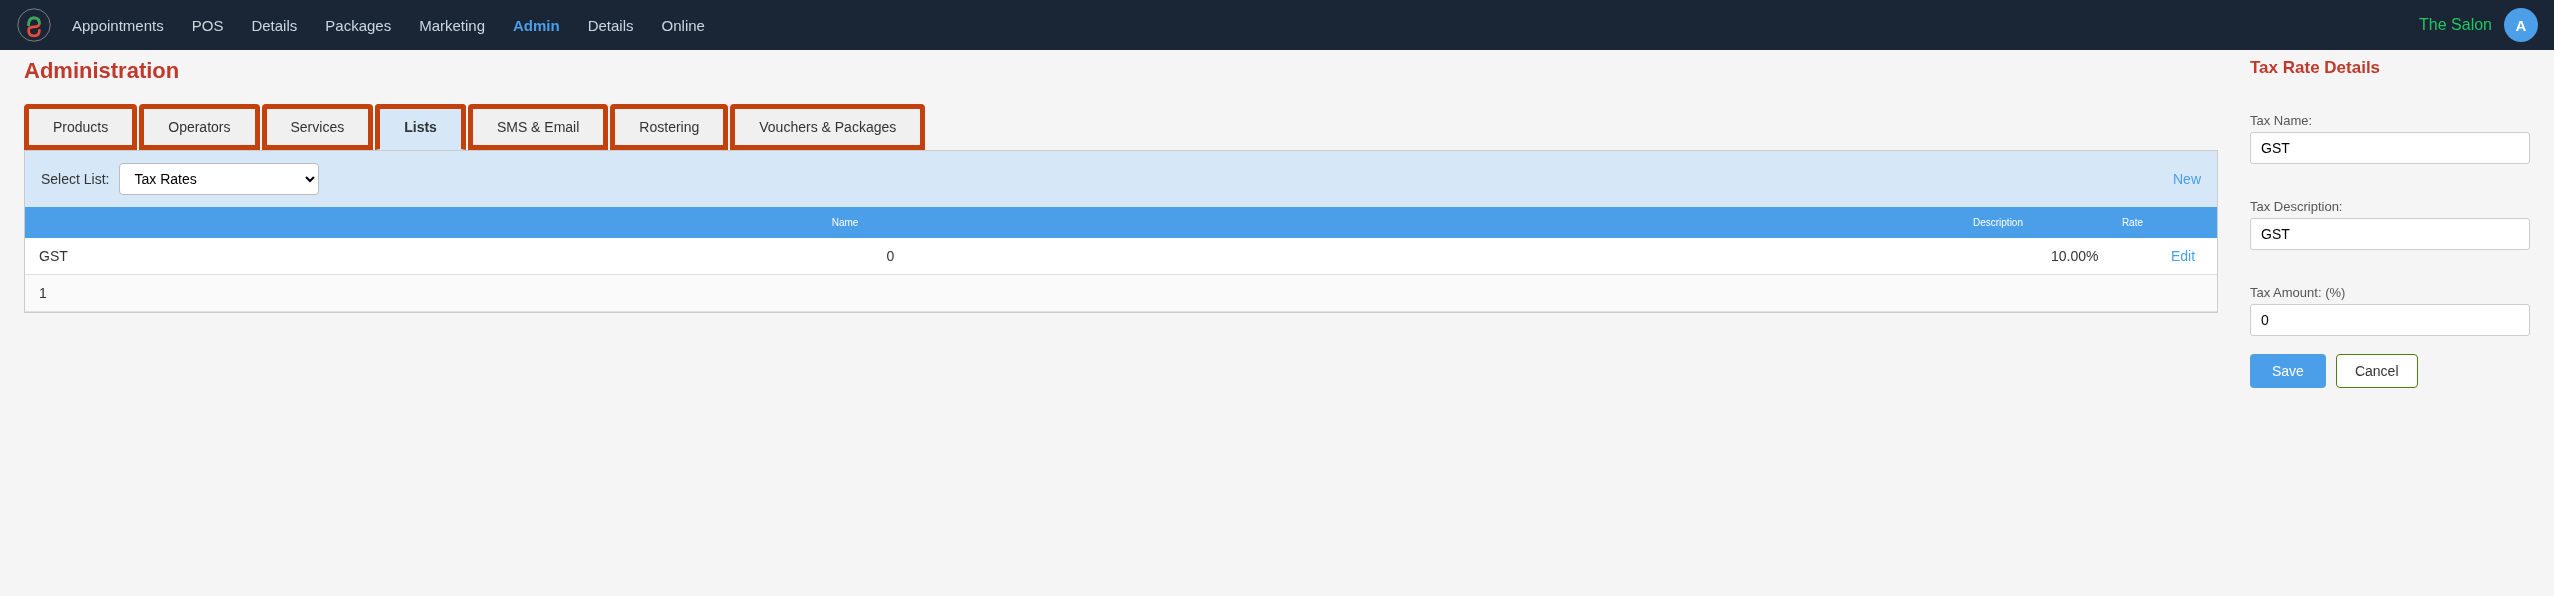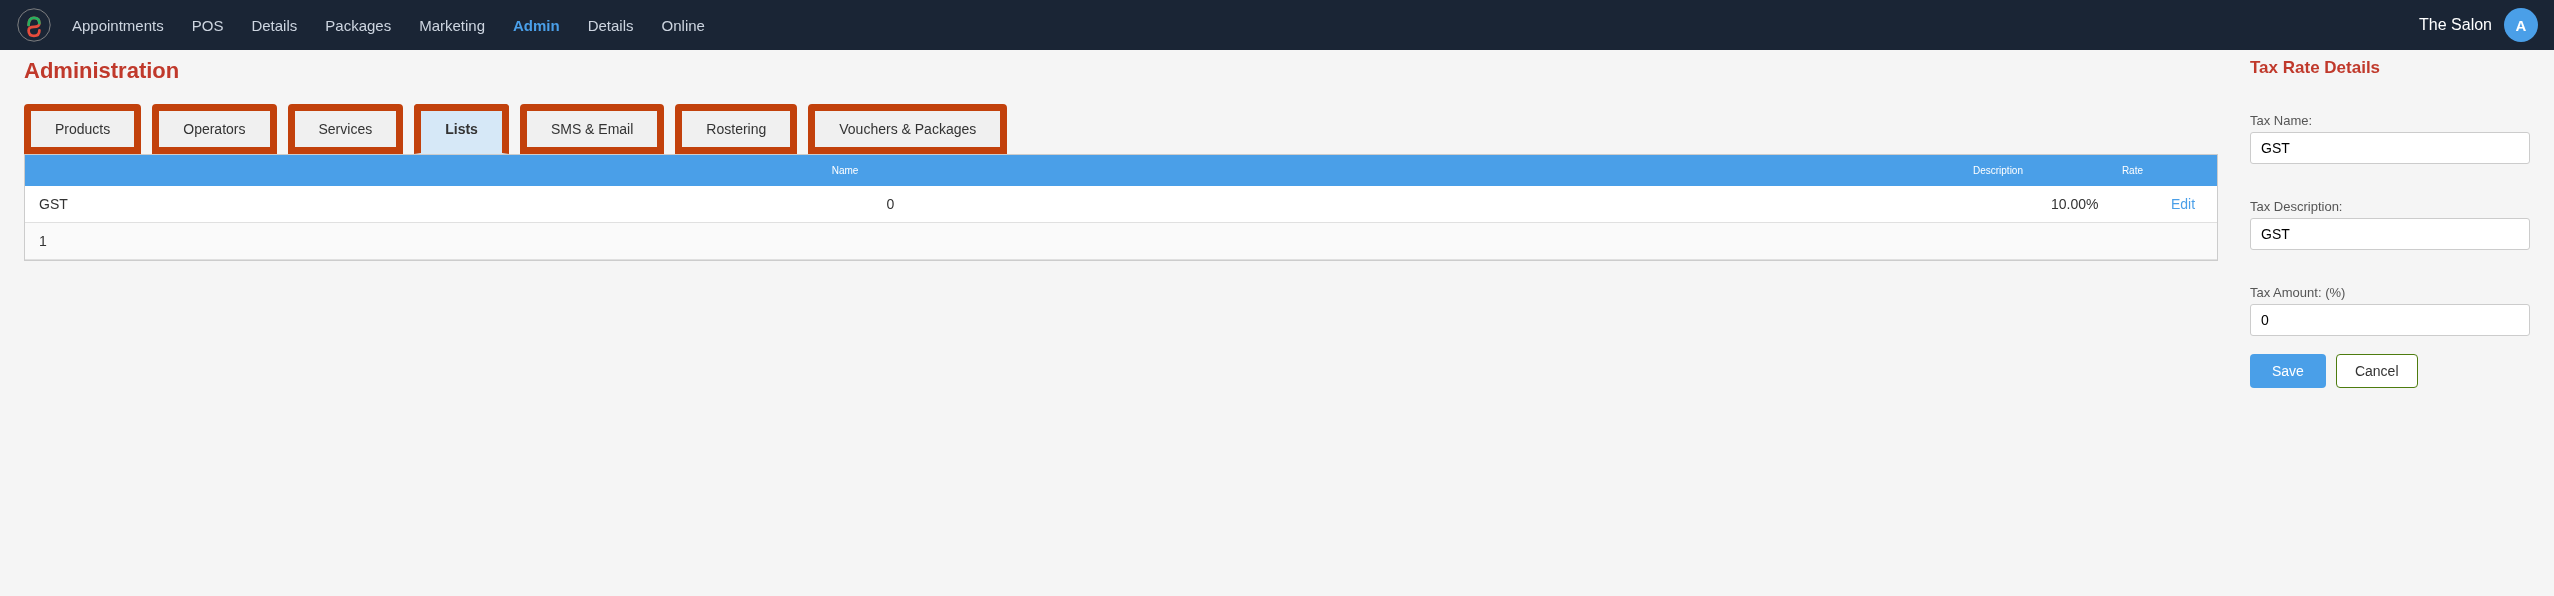--- a/index.html
+++ b/index.html
@@ -33,21 +33,21 @@
     .navbar-links a.active {
       color: #4a9fe8;
       font-weight: bold;
     }
     .navbar-right {
       display: flex;
       align-items: center;
       gap: 12px;
     }
     .navbar-salon-name {
-      color: #ffffff;
+      color: #22c55e;
       font-size: 16px;
       font-weight: 500;
     }
     .navbar-avatar {
       width: 34px;
       height: 34px;
       border-radius: 50%;
       background: #4a9fe8;
       display: flex;
       align-items: center;
@@ -79,27 +79,27 @@
 
     
     .tabs {
       display: flex;
       gap: 0;
       margin-bottom: 0;
       border-bottom: none;
     }
     .tab {
       padding: 10px 24px;
-      border: 7px solid #c2410c;
+      border: 5px solid #c2410c;
       background: #f0f0f0;
       cursor: pointer;
       font-size: 14px;
       color: #333;
       border-radius: 4px 4px 0 0;
-      margin-right: 11px;
+      margin-right: 2px;
     }
     .tab.active {
       background: #d6e8f7;
       border-bottom: 1px solid #d6e8f7;
       font-weight: bold;
       color: #333;
     }
 
     
     .table-container {
@@ -272,20 +272,29 @@
         <div class="tab">Operators</div>
         <div class="tab">Services</div>
         <div class="tab active">Lists</div>
         <div class="tab">SMS &amp; Email</div>
         <div class="tab">Rostering</div>
         <div class="tab">Vouchers &amp; Packages</div>
       </div>
 
     <div class="table-container">
 
+      <div class="select-list-bar">
+        <div class="select-list-left">
+          <span class="select-list-label">Select List:</span>
+          <select class="select-list-dropdown">
+            <option>Tax Rates</option>
+          </select>
+        </div>
+        <a class="new-link">New</a>
+      </div>
 
       <table class="data-table">
         <thead>
           <tr>
             <th>Name</th>
             <th>Description</th>
             <th class="rate-col">Rate</th>
             <th class="action-col"></th>
           </tr>
         </thead>

